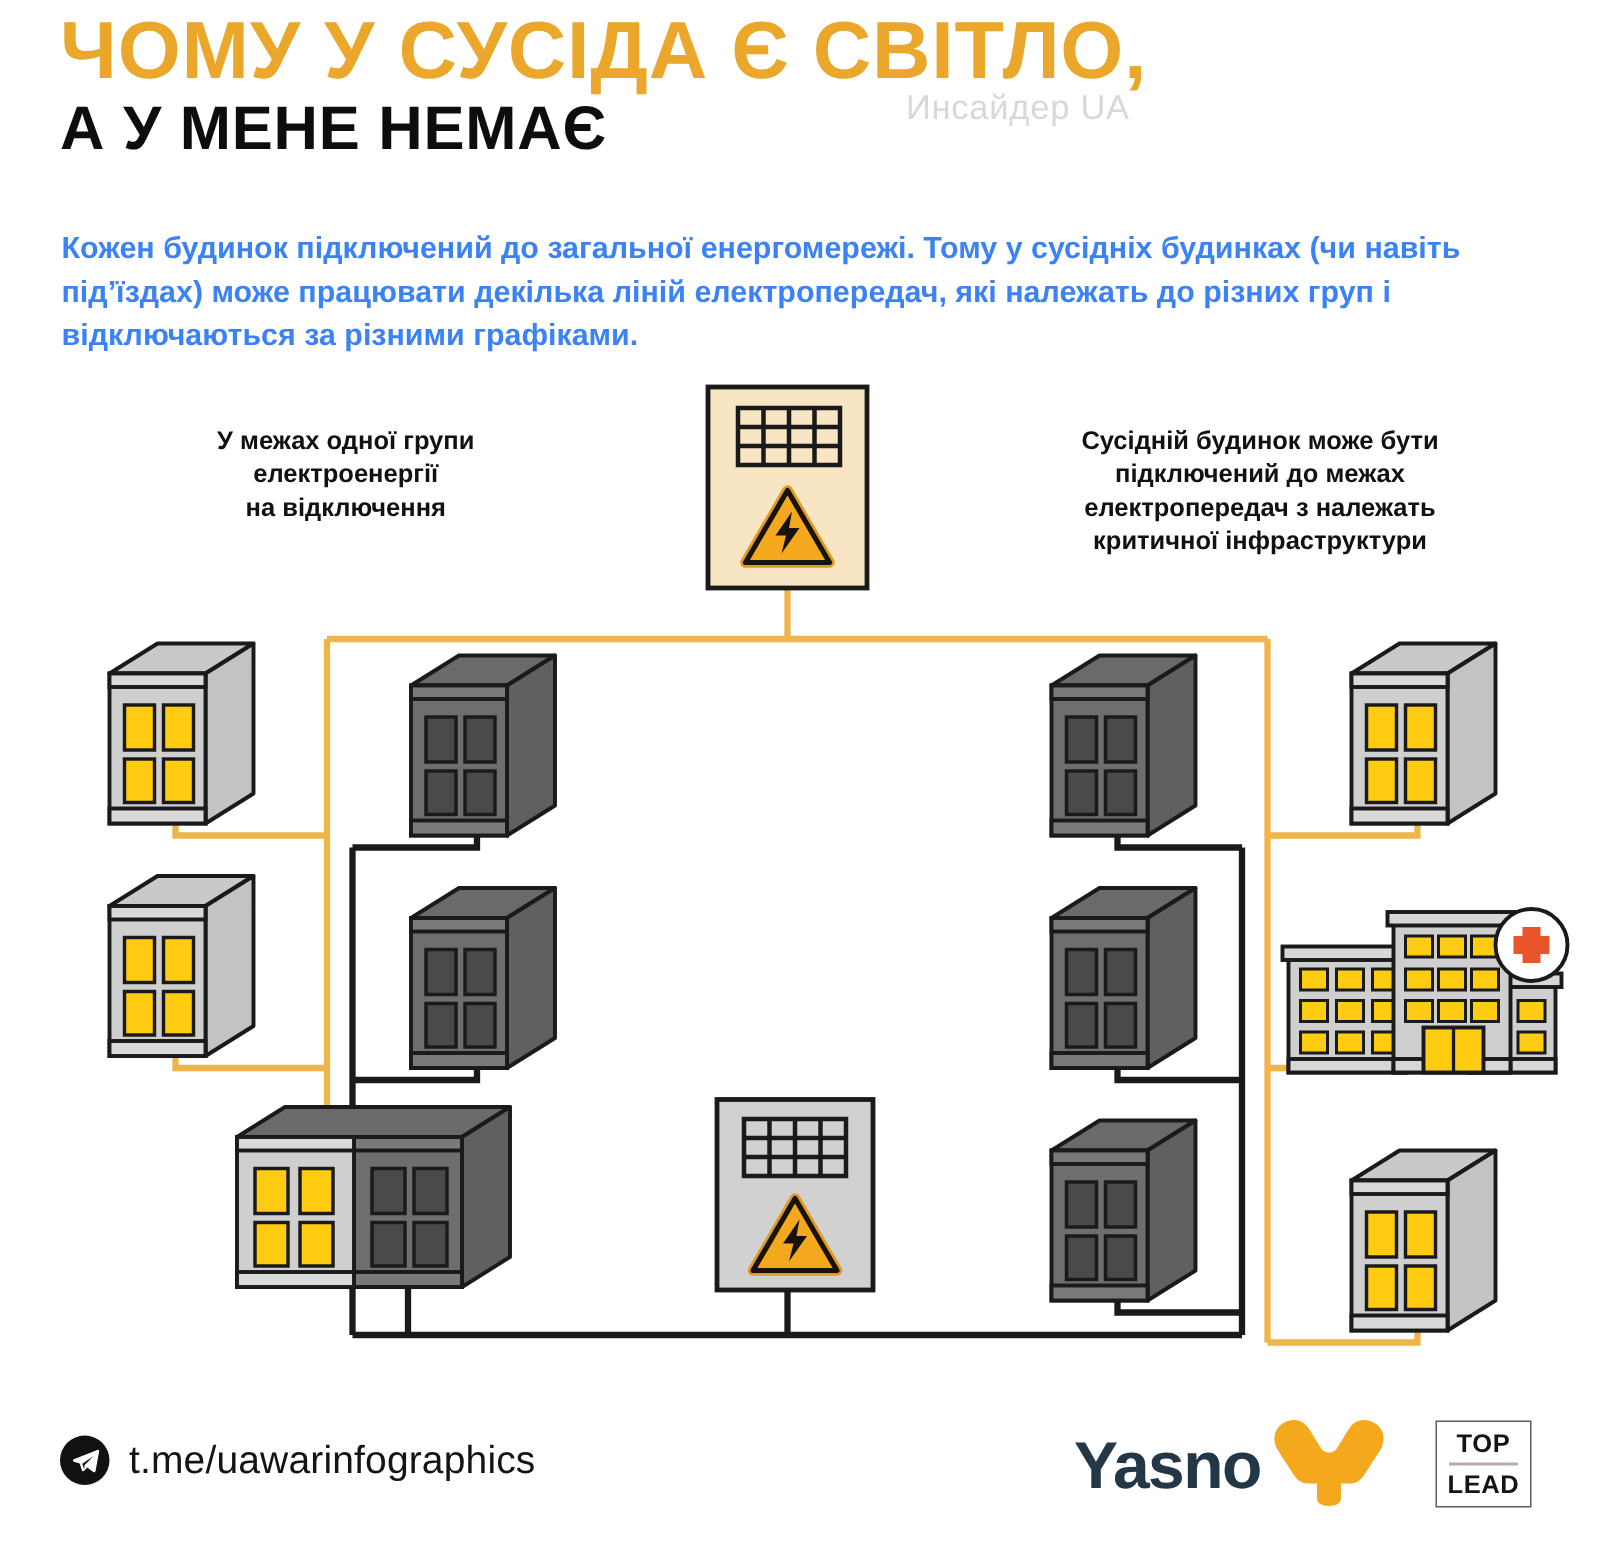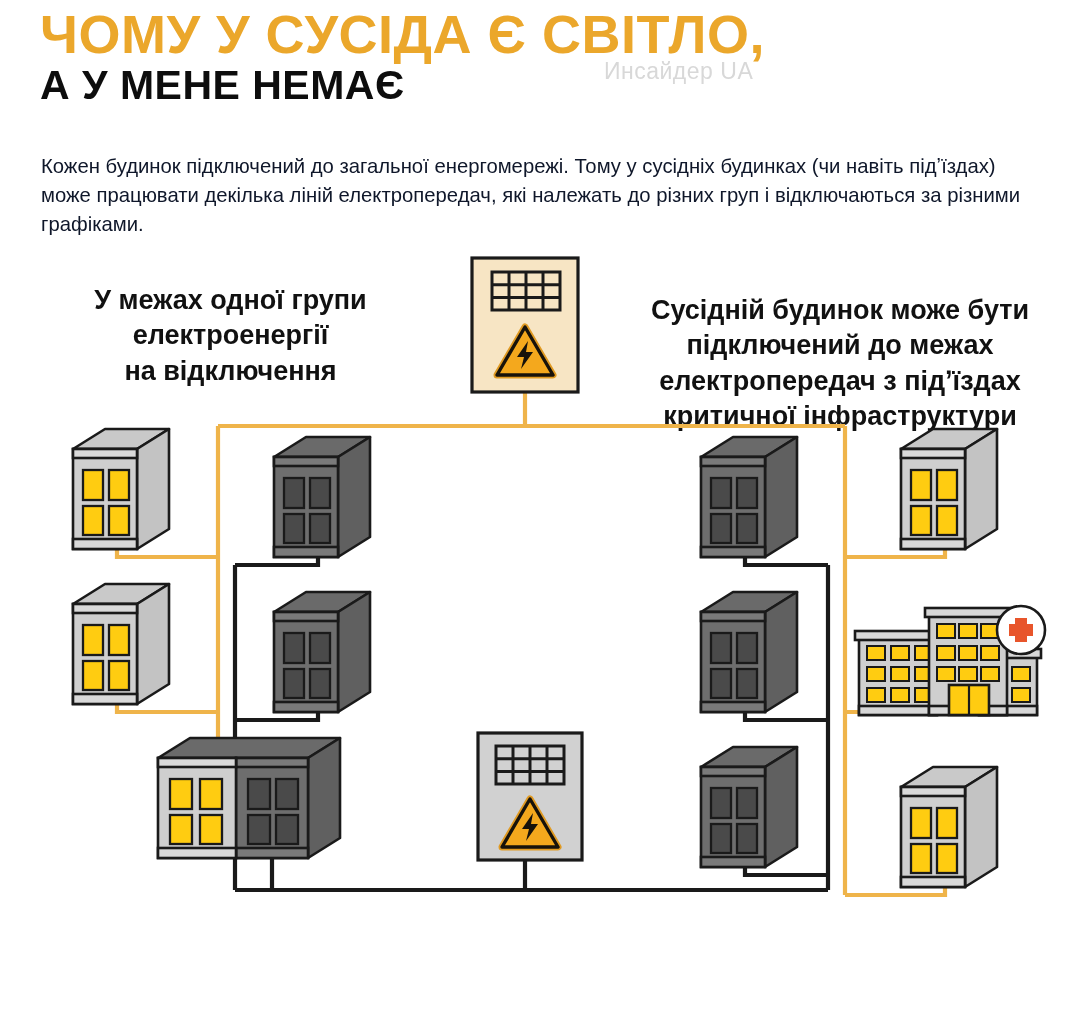--- a/index.html
+++ b/index.html
@@ -19,30 +19,30 @@
 
   .watermark {
     position:absolute; left:604px; top:58px;
     font-size:23px; color:#d8d8d8; letter-spacing:0.5px;
     font-family:"Liberation Sans", sans-serif; font-weight:400;
   }
 
   
   .intro {
     position:absolute; left:41px; top:152px; width:1005px;
-    font-size:20.3px; line-height:1.43; color:#0f172a; font-weight:400;
+    font-size:20.3px; line-height:1.43; color:#3b82f6; font-weight:700;
   }
 
   
   .caption {
     position:absolute; text-align:center; font-weight:700;
-    font-size:27px; line-height:1.31; color:#111;
+    font-size:17px; line-height:1.31; color:#111;
   }
   #caption-left  { left:78px;  top:283px; width:305px; }
-  #caption-right { left:645px; top:283px; width:390px;margin-top:10px; }
+  #caption-right { left:645px; top:283px; width:390px; }
 
   
   #diagram { position:absolute; left:0; top:245px; width:1071px; height:670px; }
   #diagram svg { display:block; }
 
   
   .footer { position:absolute; left:0; top:925px; width:1071px; height:103px; }
 
   .tg-wrap { position:absolute; left:40px; top:32px; display:flex; align-items:center; gap:13px; }
   .tg-icon { width:33px; height:33px; border-radius:50%; background:#111; display:flex; align-items:center; justify-content:center; }
@@ -77,21 +77,21 @@
 
   <div class="caption" id="caption-left">
     <div>У межах одної групи</div>
     <div>електроенергії</div>
     <div>на відключення</div>
   </div>
 
   <div class="caption" id="caption-right">
     <div>Сусідній будинок може бути</div>
     <div>підключений до межах</div>
-    <div>електропередач з підʼїздах</div>
+    <div>електропередач з належать</div>
     <div>критичної інфраструктури</div>
   </div>
 
   <div id="diagram">
   <svg width="1071" height="670" viewBox="0 0 1071 670" xmlns="http://www.w3.org/2000/svg">
     <defs>
 
       <g id="bld-lit">
         <polygon points="8,28 40,8 104,8 72,28" fill="#C9C9C9" stroke="#1A1A1A" stroke-width="2.6" stroke-linejoin="round"></polygon>
         <polygon points="72,28 104,8 104,108 72,128" fill="#C3C3C3" stroke="#1A1A1A" stroke-width="2.6" stroke-linejoin="round"></polygon>
@@ -297,13 +297,40 @@
       <line x1="114" y1="82" x2="114" y2="112" stroke="#1A1A1A" stroke-width="2.2"></line>
 
       <g>
         <circle cx="166" cy="27" r="24" fill="#FFFFFF" stroke="#1A1A1A" stroke-width="2.6"></circle>
         <path d="M160 15 h12 v6 h6 v12 h-6 v6 h-12 v-6 h-6 v-12 h6 z" fill="#E8552B"></path>
       </g>
     </g>
   </svg>
   </div>
 
+  <div class="footer">
+
+    <div class="tg-wrap">
+      <span class="tg-icon">
+        <svg width="20" height="20" viewBox="0 0 24 24" aria-hidden="true">
+          <path d="M21.5 3.2 L2.6 10.6 c-.9.35-.85 1.6.06 1.9 l4.7 1.5 1.8 5.5 c.25.75 1.2.95 1.75.35 l2.5-2.7 4.8 3.55 c.7.5 1.7.1 1.85-.75 L22.9 4.3 c.15-.85-.65-1.45-1.4-1.1 z M9.4 14.2 l9-6.3 -7.2 7.4 -.25 3.3 z" fill="#ffffff"></path>
+        </svg>
+      </span>
+      <span class="tg-link">t.me/uawarinfographics</span>
+    </div>
+
+    <div class="yasno-wrap">
+      <span class="yasno-text">Yasno</span>
+      <span style="display:inline-block;margin-left:6px;">
+        <svg width="78" height="60" viewBox="0 0 78 60" aria-hidden="true">
+          <path d="M8 4 C14 0 22 1 26 8 L34 21 C36 24 42 24 44 21 L52 8 C56 1 64 0 70 4 C76 8 77 16 73 22 L62 39 C60 42 57 44 53 44 L47 44 L47 54 C47 57 44 59 39 59 C34 59 31 57 31 54 L31 44 L25 44 C21 44 18 42 16 39 L5 22 C1 16 2 8 8 4 Z" fill="#F4A81D"></path>
+        </svg>
+      </span>
+    </div>
+
+    <div class="toplead">
+      <span class="tl-top">TOP</span>
+      <span class="tl-rule"></span>
+      <span class="tl-bot">LEAD</span>
+    </div>
+
+  </div>
 </div>
 
 </body></html>

